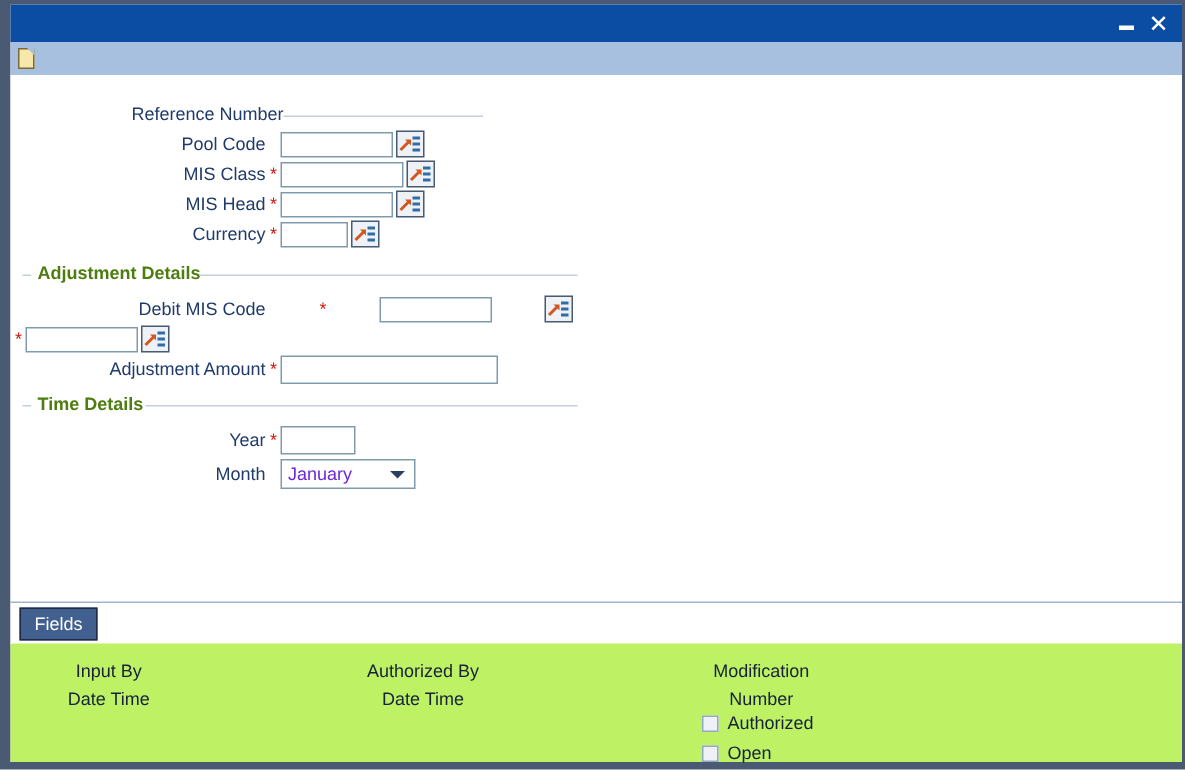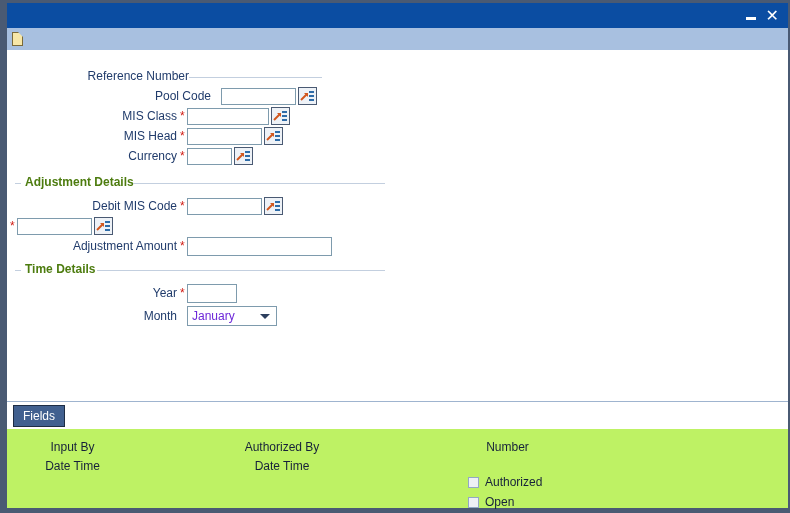--- a/index.html
+++ b/index.html
@@ -161,21 +161,21 @@
   <div class="formarea">
 
     <div class="fs-line" style="left:182px;width:133px;top:27px;"></div>
 
     <div class="row" style="position:absolute;left:0;top:16px;">
       <span class="lbl" style="width:182px;">Reference Number</span>
       <span class="nostar"></span>
     </div>
 
     <div class="row" style="position:absolute;left:0;top:36px;">
-      <span class="lbl" style="width:170px;padding-left:34px;">Pool Code</span>
+      <span class="lbl" style="width:170px;">Pool Code</span>
       <span class="nostar"></span>
       <input class="txt" style="width: 75px;" value="">
       <span class="lov">
         <svg width="15" height="14" viewBox="0 0 15 14">
           <path d="M1 11 L7 5" stroke="#d2571e" stroke-width="2" fill="none"></path>
           <path d="M8 4 L8 8 L4 4 Z" fill="#d2571e"></path>
           <rect x="9" y="2" width="5" height="2" fill="#2f6ca8"></rect>
           <rect x="9" y="6" width="5" height="2" fill="#2f6ca8"></rect>
           <rect x="9" y="10" width="5" height="2" fill="#2f6ca8"></rect>
         </svg>
@@ -225,21 +225,21 @@
           <rect x="9" y="10" width="5" height="2" fill="#2f6ca8"></rect>
         </svg>
       </span>
     </div>
 
     <div class="fs" style="position:absolute;left:0;top:125px;width:390px;height:90px;">
       <div class="fs-dash"></div>
       <div class="fs-title" style="left:14px;">Adjustment Details</div>
       <div class="fs-line" style="left:126px;width:252px;"></div>
 
-      <div class="row" style="position:absolute;left:0;top:21px;">
+      <div class="row" style="position:absolute;left:0;top:21px;gap:33px;">
         <span class="lbl" style="width:170px;">Debit MIS Code</span>
         <span class="star">*</span>
         <input class="txt" style="width: 75px;" value="">
         <span class="lov">
           <svg width="15" height="14" viewBox="0 0 15 14">
             <path d="M1 11 L7 5" stroke="#d2571e" stroke-width="2" fill="none"></path>
             <path d="M8 4 L8 8 L4 4 Z" fill="#d2571e"></path>
             <rect x="9" y="2" width="5" height="2" fill="#2f6ca8"></rect>
             <rect x="9" y="6" width="5" height="2" fill="#2f6ca8"></rect>
             <rect x="9" y="10" width="5" height="2" fill="#2f6ca8"></rect>
@@ -301,20 +301,21 @@
       <div>Input By</div>
       <div>Date Time</div>
     </div>
 
     <div class="foot-col" style="left:225px;top:9px;width:100px;">
       <div>Authorized By</div>
       <div>Date Time</div>
     </div>
 
     <div class="foot-col" style="left:453px;top:9px;width:95px;">
+      <div>Modification</div>
       <div>Number</div>
     </div>
 
     <div class="cbrow" style="left:461px;top:46px;">
       <span class="cbox"></span>
       <span>Authorized</span>
     </div>
 
     <div class="cbrow" style="left:461px;top:66px;">
       <span class="cbox"></span>

